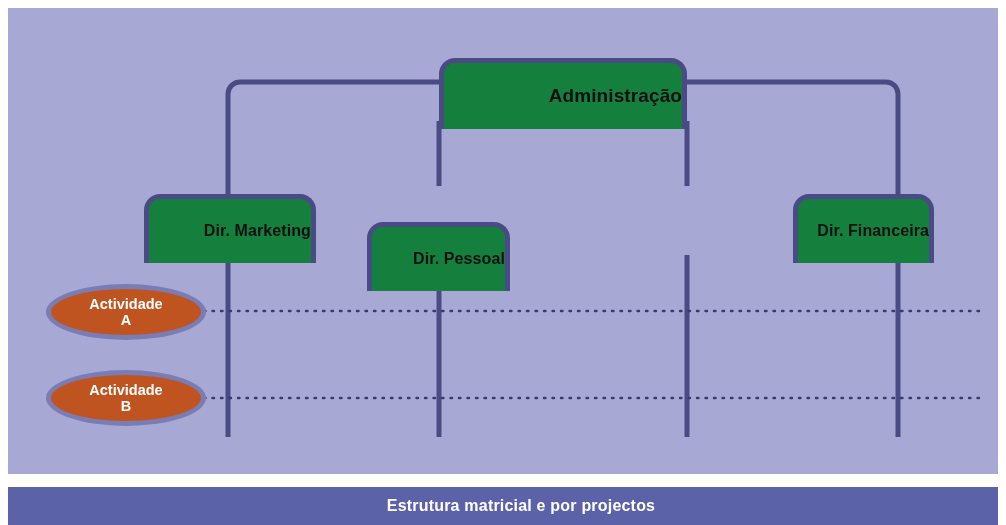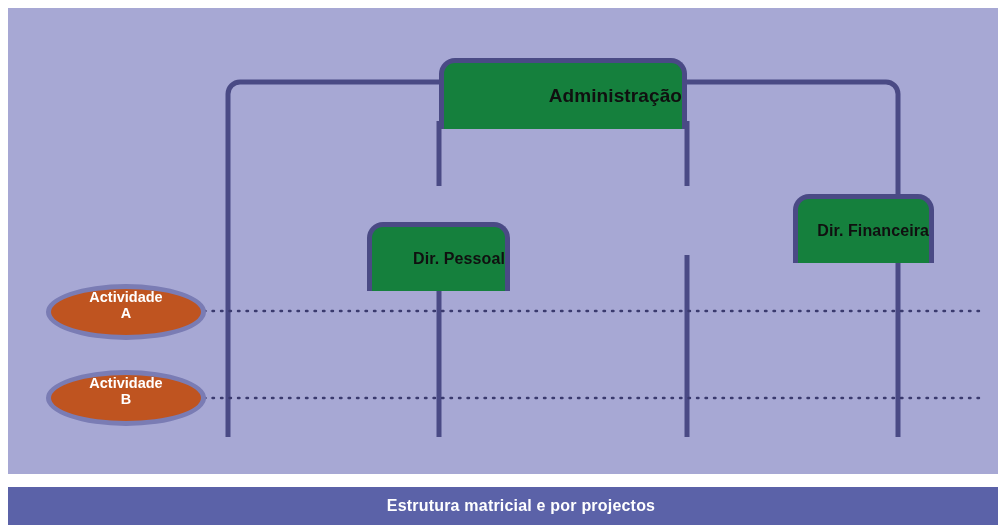--- a/index.html
+++ b/index.html
@@ -82,21 +82,21 @@
   
   .activity {
     position: absolute;
     box-sizing: border-box;
     background: #bf5420;
     border: 5px solid #7a7cb4;
     border-radius: 50%;
     display: flex;
     flex-direction: column;
     align-items: center;
-    justify-content: flex-start;
+    justify-content: center;
     line-height: 1.12;
   }
   .activity .a-line {
     color: #ffffff;
     font-weight: bold;
     font-size: 14.5px;
     text-align: center;
     white-space: nowrap;
   }
   #activity-a { left: 38px; top: 276px; width: 160px; height: 56px; }
@@ -146,20 +146,23 @@
       <g stroke="#3a3a6e" stroke-width="2.4" stroke-linecap="round" stroke-dasharray="1.5 7">
         <line x1="196" y1="303" x2="975" y2="303"></line>
         <line x1="196" y1="390" x2="975" y2="390"></line>
       </g>
     </svg>
 
     <div class="orgbox" id="box-admin">
       <span class="label">Administração</span>
     </div>
 
+    <div class="orgbox deptbox" id="box-dir-marketing">
+      <span class="label">Dir. Marketing</span>
+    </div>
 
     <div class="orgbox deptbox" id="box-dir-pessoal">
       <span class="label">Dir. Pessoal</span>
     </div>
 
 
     <div class="orgbox deptbox" id="box-dir-financeira">
       <span class="label">Dir. Financeira</span>
     </div>
 

